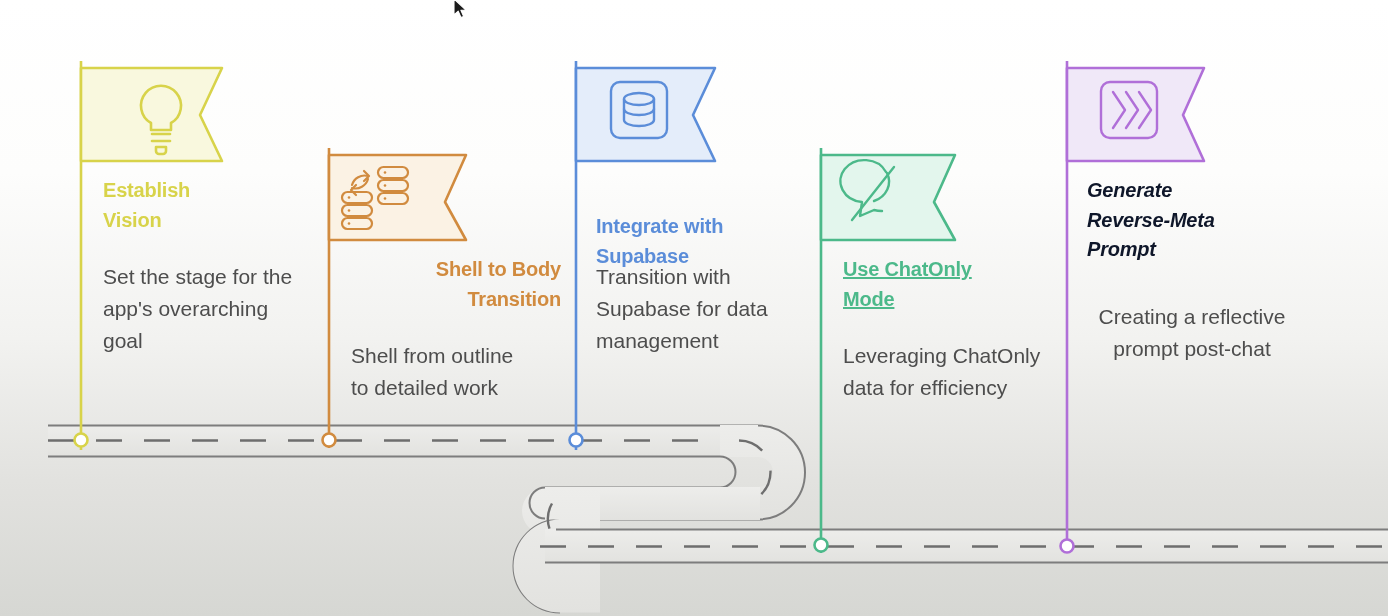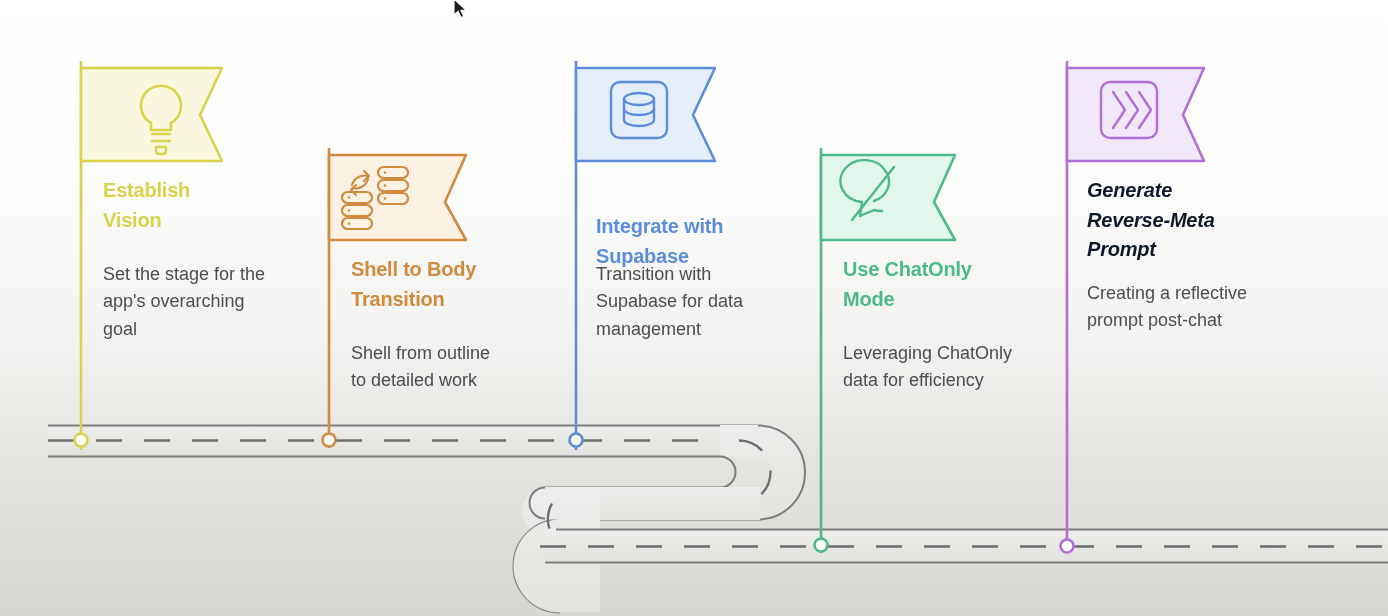--- a/index.html
+++ b/index.html
@@ -14,21 +14,21 @@
 
   .milestone{position:absolute;z-index:4;}
   .flagbanner{position:absolute;left:0;top:0;}
   .mtitle{
     position:absolute;
     font-size:20px;font-weight:bold;line-height:1.48;
     letter-spacing:-0.2px;white-space:pre-line;
   }
   .mdesc{
     position:absolute;
-    font-size:18px;font-weight:normal;line-height:1.52;
+    font-size:21px;font-weight:normal;line-height:1.52;
     color:#4d4d4d;white-space:pre-line;
   }
   .cursor{position:absolute;z-index:20;}
 </style>
 </head>
 <body>
 
 <div id="stage">
 
   <svg class="layer roadsvg" viewBox="0 0 1388 616">
@@ -130,21 +130,21 @@
 
         <rect x="24" y="47" width="30" height="11" rx="5.5"></rect>
         <rect x="24" y="60" width="30" height="11" rx="5.5"></rect>
         <rect x="24" y="73" width="30" height="11" rx="5.5"></rect>
         <circle cx="31" cy="52.5" r="1.3" fill="#d18b3f" stroke="none"></circle>
         <circle cx="31" cy="65.5" r="1.3" fill="#d18b3f" stroke="none"></circle>
         <circle cx="31" cy="78.5" r="1.3" fill="#d18b3f" stroke="none"></circle>
       </g>
       <circle cx="11" cy="295" r="6.5" fill="#ffffff" stroke="#d18b3f" stroke-width="2.6"></circle>
     </svg>
-    <div class="mtitle" style="left:33px;top:110px;color:#d18b3f;width:210px;">Shell to Body
+    <div class="mtitle" style="left:33px;top:110px;color:#d18b3f;width:210px;text-align:right;">Shell to Body
 Transition</div>
     <div class="mdesc" style="left:33px;top:195px;width:210px;">Shell from outline
 to detailed work</div>
   </div>
 
   <div class="milestone" style="left:565px;top:58px;">
     <svg width="170" height="400" viewBox="0 0 170 400" class="flagbanner">
       <line x1="11" y1="3" x2="11" y2="392" stroke="#5b8dd9" stroke-width="2.6"></line>
       <path d="M 11 10 L 150 10 L 128 57 L 150 103 L 11 103 Z" fill="#e4edfa" stroke="#5b8dd9" stroke-width="2.6" stroke-linejoin="round"></path>
 
@@ -168,21 +168,21 @@
       <line x1="11" y1="3" x2="11" y2="408" stroke="#4cb98a" stroke-width="2.6"></line>
       <path d="M 11 10 L 145 10 L 124 57 L 145 95 L 11 95 Z" fill="#e3f6ed" stroke="#4cb98a" stroke-width="2.6" stroke-linejoin="round"></path>
 
       <g stroke="#4cb98a" stroke-width="2.4" fill="none" stroke-linecap="round" stroke-linejoin="round">
         <path d="M 76 27 a 24 21 0 1 0 -24 30 l -2 14 l 14 -6 a 30 30 0 0 0 8 1"></path>
         <path d="M 77 28 a 24 21 0 0 1 -13 28"></path>
         <line x1="42" y1="75" x2="84" y2="22"></line>
       </g>
       <circle cx="11" cy="400" r="6.5" fill="#ffffff" stroke="#4cb98a" stroke-width="2.6"></circle>
     </svg>
-    <div class="mtitle" style="left:33px;top:110px;color:#4cb98a;width:210px;">Use ChatOnly
+    <div class="mtitle" style="left:33px;top:110px;color:#4cb98a;width:210px;text-decoration:underline;">Use ChatOnly
 Mode</div>
     <div class="mdesc" style="left:33px;top:195px;width:215px;">Leveraging ChatOnly
 data for efficiency</div>
   </div>
 
   <div class="milestone" style="left:1056px;top:58px;">
     <svg width="170" height="500" viewBox="0 0 170 500" class="flagbanner">
       <line x1="11" y1="3" x2="11" y2="492" stroke="#b06fd8" stroke-width="2.6"></line>
       <path d="M 11 10 L 148 10 L 127 57 L 148 103 L 11 103 Z" fill="#f0e8f8" stroke="#b06fd8" stroke-width="2.6" stroke-linejoin="round"></path>
 
@@ -190,21 +190,21 @@
         <rect x="45" y="24" width="56" height="56" rx="9"></rect>
         <path d="M 57 34 L 69 52 L 57 70"></path>
         <path d="M 70 34 L 82 52 L 70 70"></path>
         <path d="M 83 34 L 95 52 L 83 70"></path>
       </g>
       <circle cx="11" cy="488" r="6.5" fill="#ffffff" stroke="#b06fd8" stroke-width="2.6"></circle>
     </svg>
     <div class="mtitle" style="left:31px;top:118px;color:#0f172a;width:215px;font-style:italic;">Generate
 Reverse-Meta
 Prompt</div>
-    <div class="mdesc" style="left:31px;top:222px;width:210px;">Creating a reflective
+    <div class="mdesc" style="left:31px;top:243px;width:210px;text-align:center;">Creating a reflective
 prompt post-chat</div>
   </div>
 
   <svg class="cursor" width="18" height="24" viewBox="0 0 18 24" style="left:452px;top:-2px;">
     <path d="M 2 1 L 2 17 L 6.2 13.2 L 9 19.5 L 11.6 18.4 L 8.9 12.3 L 14 12 Z" fill="#1b1b1b" stroke="#ffffff" stroke-width="1.1" stroke-linejoin="round"></path>
   </svg>
 
 </div>
 
 </body></html>

